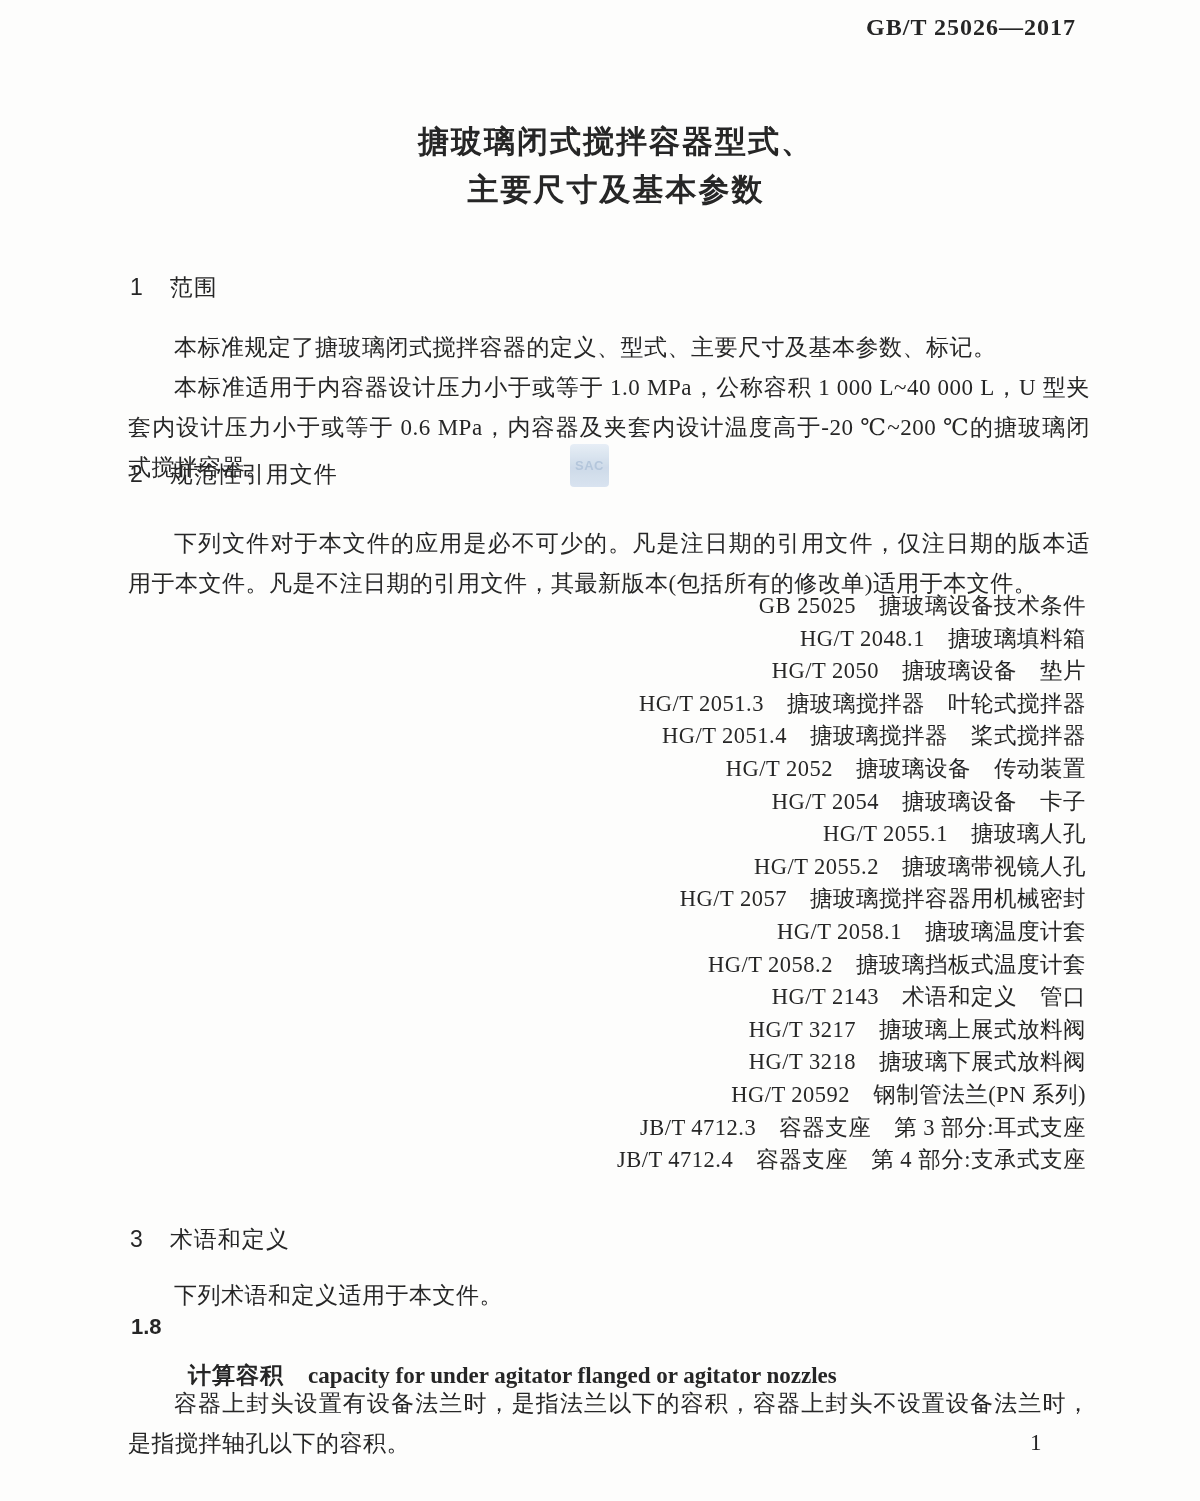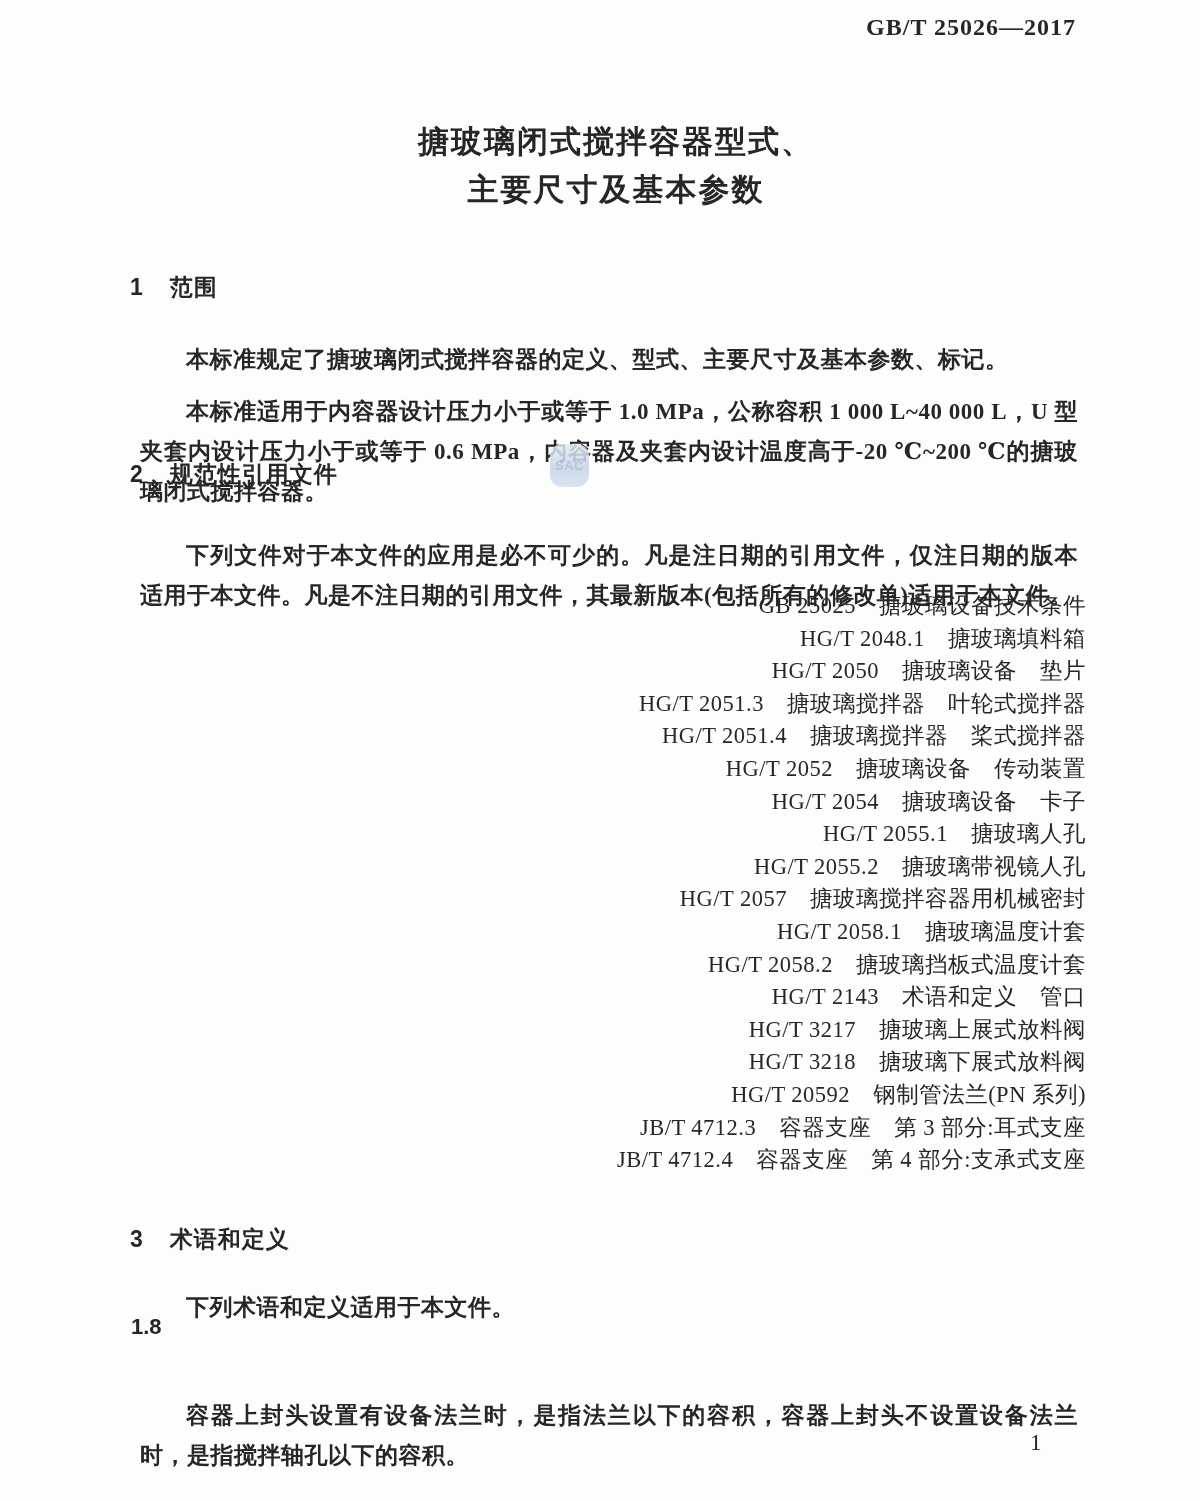--- a/index.html
+++ b/index.html
@@ -38,40 +38,40 @@
     font-size: 31px;
     line-height: 48px;
     letter-spacing: 2px;
   }
 
   
   .sec-heading {
     position: absolute;
     left: 130px;
     font-family: "Liberation Sans", "DejaVu Sans", sans-serif;
-    font-weight: bold;
+    font-weight: normal;
     font-size: 23px;
     letter-spacing: 1px;
   }
   .sec-heading .sec-num { display: inline-block; margin-right: 26px; }
   .s1-heading { top: 272px; }
   .s2-heading { top: 459px; }
   .s3-heading { top: 1224px; }
 
   
   .body-block {
     position: absolute;
     left: 128px;
     width: 962px;
     font-size: 23px;
     line-height: 40px;
     text-align: justify;
     letter-spacing: 0.5px;
   }
-  .body-block p { margin: 12px; text-indent: 2em; font-weight: bold; }
+  .body-block p { margin: 0; text-indent: 2em; }
   .s1-body  { top: 328px; }
   .s2-intro { top: 524px; }
   .s3-intro { top: 1276px; }
   .s3-def   { top: 1384px; }
 
   
   .ref-list {
     position: absolute;
     left: 186px;
     top: 590px;
@@ -110,25 +110,25 @@
   .page-number {
     position: absolute;
     left: 1030px;
     top: 1430px;
     font-size: 23px;
   }
 
   
   .watermark {
     position: absolute;
-    left: 550px;
+    left: 570px;
     top: 444px;
     width: 39px;
     height: 43px;
-    border-radius: 12px;
+    border-radius: 4px;
     background: linear-gradient(180deg, #e3ecf5 0%, #c6d5e6 55%, #d3dfee 100%);
     opacity: 0.85;
     filter: blur(0.5px);
     display: flex;
     align-items: center;
     justify-content: center;
     text-align: center;
   }
   .watermark span {
     font-family: "Liberation Sans", "DejaVu Sans", sans-serif;
@@ -248,20 +248,23 @@
   <div class="sec-heading s3-heading">
     <span class="sec-num">3</span><span>术语和定义</span>
   </div>
 
   <div class="body-block s3-intro">
     <p>下列术语和定义适用于本文件。</p>
   </div>
 
   <div class="term-number">1.8</div>
 
+  <div class="term-line">
+    <span class="term-cn">计算容积</span><span class="term-en">capacity for under agitator flanged or agitator nozzles</span>
+  </div>
 
   <div class="body-block s3-def">
     <p>容器上封头设置有设备法兰时，是指法兰以下的容积，容器上封头不设置设备法兰时，是指搅拌轴孔以下的容积。</p>
   </div>
 
   <div class="page-number">1</div>
 
 </div>
 
 </body></html>

